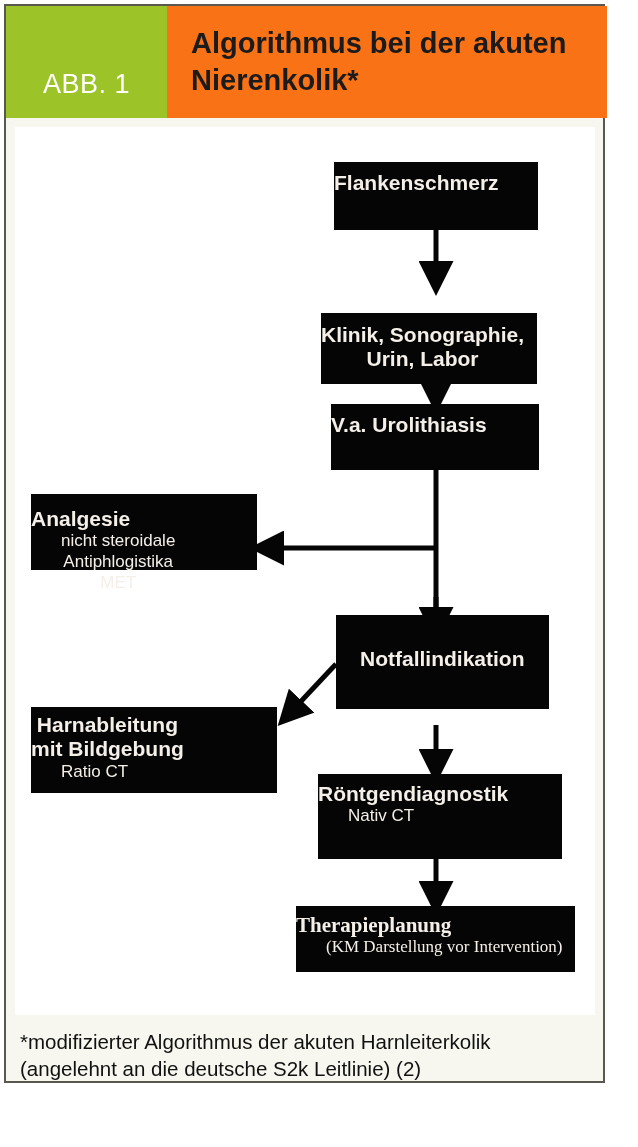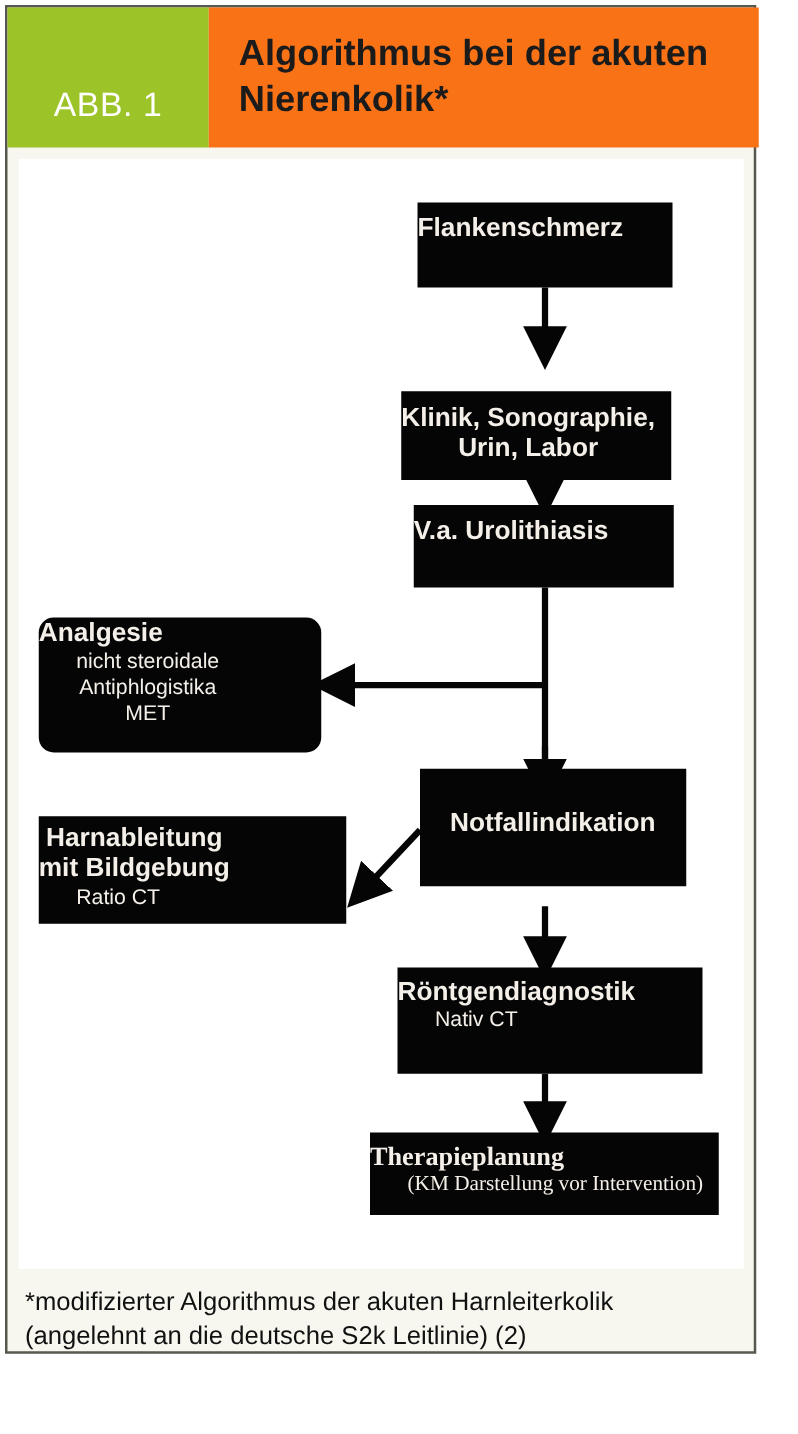--- a/index.html
+++ b/index.html
@@ -123,23 +123,23 @@
     overflow: visible;
   }
   .node.overflow-text .sub {
     white-space: nowrap;
   }
 
   
   #node-flankenschmerz { left: 319px; top: 35px;  width: 204px; height: 68px;  padding-top: 9px; }
   #node-klinik         { left: 306px; top: 159px; width: 216px; height: 71px;  padding-top: 10px; margin-top: 27px; }
   #node-verdacht       { left: 316px; top: 277px; width: 208px; height: 66px;  padding-top: 9px; }
-  #node-analgesie      { left: 16px;  top: 367px; width: 226px; height: 108px; padding-top: 1px; border-radius: 12px; }
+  #node-analgesie      { left: 16px;  top: 367px; width: 226px; height: 76px; padding-top: 13px; }
   #node-notfall        { left: 321px; top: 488px; width: 213px; height: 94px;  padding-top: 32px; padding-left: 24px; }
-  #node-harnableitung  { left: 16px;  top: 526px; width: 246px; height: 86px;  padding-top: 6px; }
+  #node-harnableitung  { left: 16px;  top: 580px; width: 246px; height: 86px;  padding-top: 6px; }
   #node-roentgen       { left: 303px; top: 647px; width: 244px; height: 85px;  padding-top: 8px; }
   #node-therapie       { left: 281px; top: 779px; width: 279px; height: 66px;  padding-top: 7px; font-family: Liberation Serif, serif; }
 
   
   .connectors {
     position: absolute;
     left: 0;
     top: 0;
     width: 580px;
     height: 888px;

